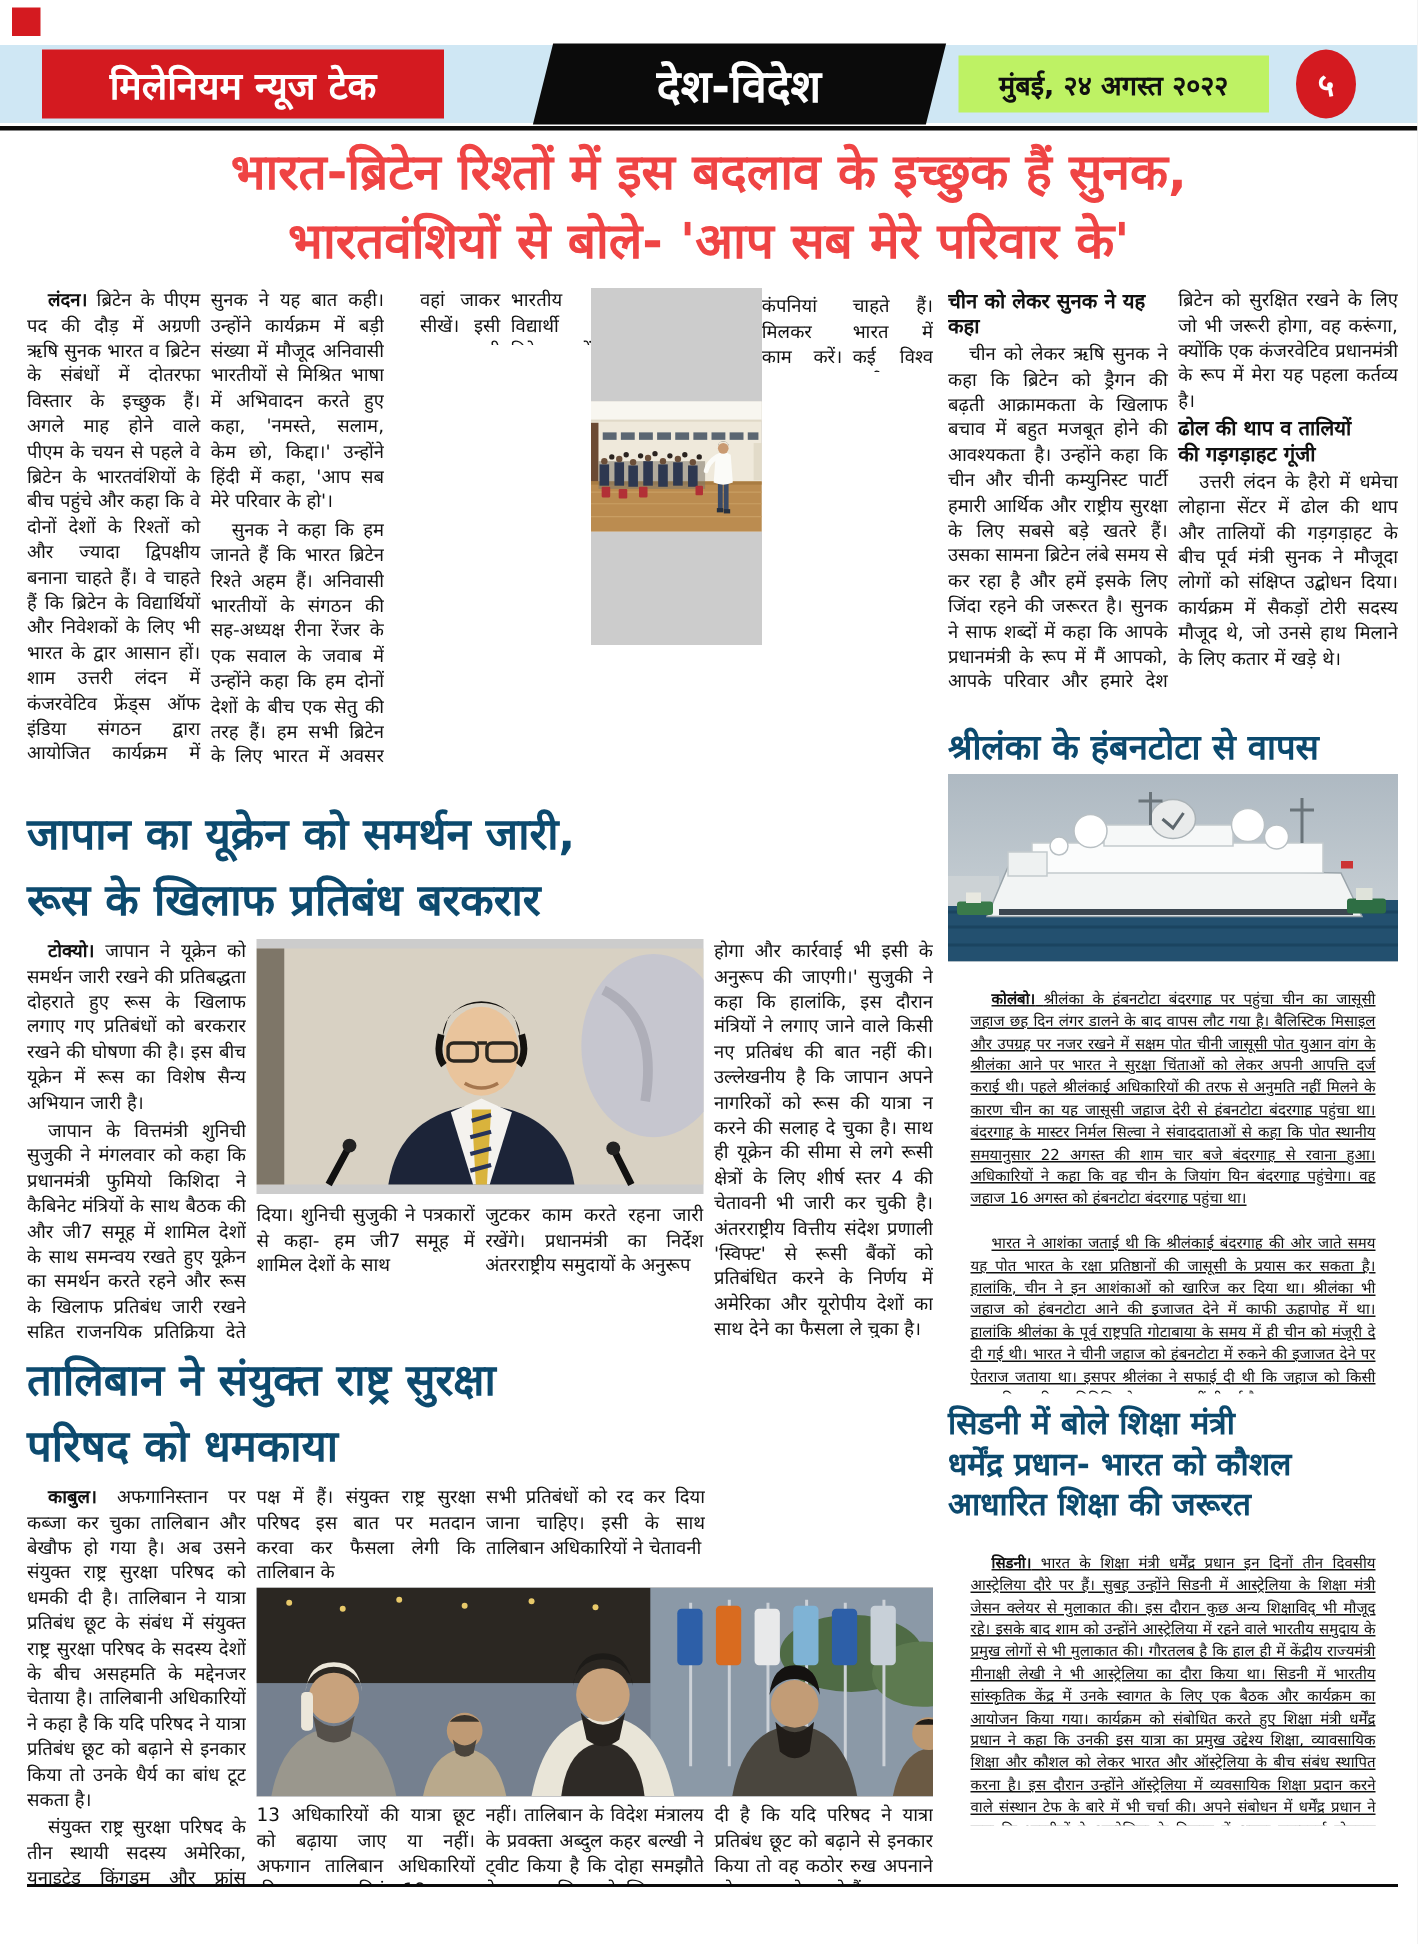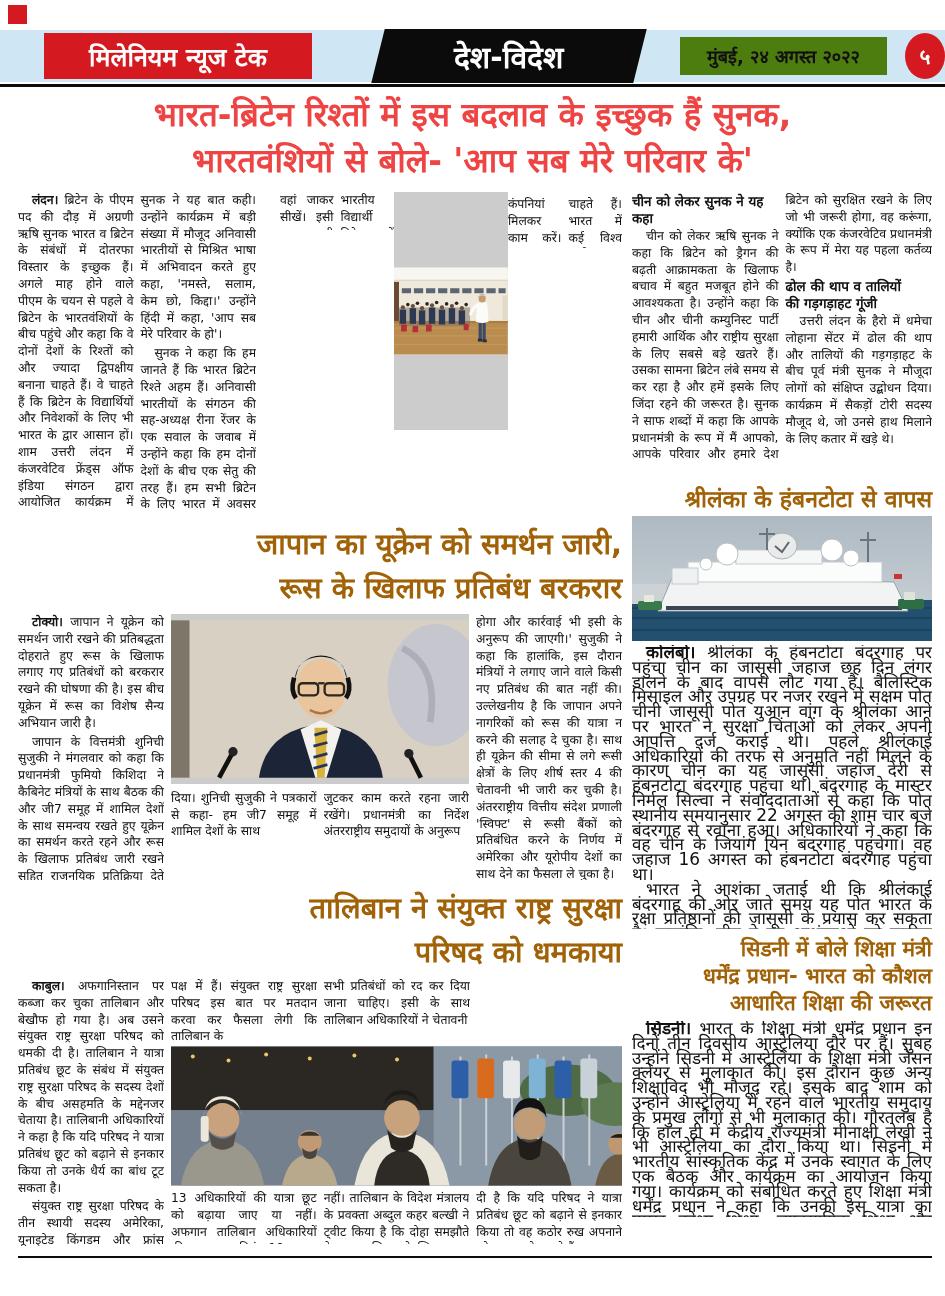--- a/index.html
+++ b/index.html
@@ -1,38 +1,38 @@
 <!DOCTYPE html>
 <html lang="hi"><head>
 <meta charset="utf-8">
 <style>
   html,body{margin:0;padding:0;background:#e9e9e9;}
   .page{position:relative;width:945px;height:1296px;margin:0 auto;background:#fff;
         font-family:"DejaVu Sans","Liberation Sans",sans-serif;color:#111;overflow:hidden;}
   
   .top-red-square{position:absolute;left:8px;top:5px;width:19px;height:19px;background:#d41a20;}
   .masthead{position:absolute;left:0;top:30px;width:945px;height:52px;background:#cfe7f4;
-            display:flex;align-items:center;justify-content:flex-end;}
+            display:flex;align-items:center;}
   .brand-box{margin-left:28px;width:268px;height:46px;background:#d41a20;display:flex;
              align-items:center;justify-content:center;}
   .brand-box span{color:#fff;font-weight:bold;font-size:25px;letter-spacing:0px;}
   .section-banner{margin-left:66px;width:262px;height:54px;background:#0b0b0b;
                   transform:skewX(-14deg);display:flex;align-items:center;justify-content:center;}
   .section-banner span{transform:skewX(14deg);color:#fff;font-weight:bold;font-size:30px;}
-  .date-box{margin-left:40px;width:207px;height:38px;background:#4d7c0f;display:flex;
+  .date-box{margin-left:15px;width:207px;height:38px;background:#bef264;display:flex;
             align-items:center;justify-content:center;}
   .date-box span{font-weight:bold;font-size:18px;color:#101010;}
   .page-badge{margin-left:18px;width:40px;height:46px;background:#d41a20;border-radius:50%;
               display:flex;align-items:center;justify-content:center;}
   .page-badge span{color:#fff;font-weight:bold;font-size:21px;}
   .masthead-rule{position:absolute;left:0;top:84px;width:945px;height:3px;background:#0b0b0b;}
   
   .main-headline{position:absolute;left:0;top:92px;width:945px;text-align:center;
                  font-weight:bold;font-size:33px;line-height:46px;color:#ef4444;}
-  .sec-headline{width:100%;text-align:right;font-weight:bold;color:#a16207;}
+  .sec-headline{width:100%;text-align:left;font-weight:bold;color:#0c4a6e;}
   .hl-lg{font-size:29px;line-height:44px;}
   .hl-md{font-size:23px;line-height:28px;}
   .hl-sm{font-size:21px;line-height:27px;}
   
   .content{position:absolute;left:18px;top:192px;width:914px;display:flex;gap:10px;}
   .region-left{width:604px;}
   .region-right{width:300px;}
   p.body, .flow p{font-size:12.3px;line-height:16.8px;text-align:justify;margin:0 0 2px 0;}
   .flow p{text-indent:14px;}
   .snippet{font-size:12.3px;line-height:16.8px;text-align:justify;overflow:hidden;}
@@ -48,21 +48,21 @@
   .jp-body{display:flex;gap:7px;height:266px;margin-top:4px;}
   .jp-col{width:146px;overflow:hidden;}
   .jp-mid{width:298px;display:flex;flex-direction:column;}
   
   .tb-body{display:flex;gap:7px;height:268px;margin-top:4px;}
   .tb-rest{width:451px;display:flex;flex-direction:column;}
   
   .china-box{height:286px;}
   .rr-article{margin-top:7px;}
   .rr-body{font-size:11.8px;line-height:14.8px;text-align:justify;overflow:hidden;}
-  .rr-body p{margin:0;text-indent:14px;font-size:17px;line-height:14.8px;}
+  .rr-body p{margin:15px;text-indent:14px;font-size:10px;line-height:14.8px;text-decoration:underline;}
   .bottom-rule{position:absolute;left:18px;top:1256px;width:914px;height:2px;background:#0b0b0b;}
 </style>
 </head>
 <body>
 
 <div class="page">
 
   <div class="top-red-square"></div>
   <header class="masthead">
     <div class="brand-box">
@@ -166,21 +166,21 @@
               <path d="M238 84 a10 10 0 0 1 20 0 l-2 -6 a10 8 0 0 0 -16 0 Z" fill="#241d18"></path>
             </g>
           </svg>
           <div class="mini-row" style="height:52px;overflow:hidden;margin-top:4px;">
             <div class="mini snippet">कंपनियां मिलकर काम करें। यह बड़ा बदलाव मैं दोनों देशों के रिश्तों में लाना चाहता हूं।' उल्लेखनीय है कि आम तौर पर</div>
             <div class="mini snippet">चाहते हैं। भारत में कई विश्व स्तरीय शिक्षा संस्थान हैं, जिनमें अध्ययन के लिए कई देशों के छात्र यहां आते हैं।</div>
           </div>
         </div>
       </section>
 
-      <section style="margin-top:0;">
+      <section style="margin-top:12px;">
         <div class="sec-headline hl-lg">
           <div>जापान का यूक्रेन को समर्थन जारी,</div>
           <div>रूस के खिलाफ प्रतिबंध बरकरार</div>
         </div>
         <div class="jp-body">
           <div class="jp-col flow">
             <p><b>टोक्यो।</b> <span>जापान ने यूक्रेन को समर्थन जारी रखने की प्रतिबद्धता दोहराते हुए रूस के खिलाफ लगाए गए प्रतिबंधों को बरकरार रखने की घोषणा की है। इस बीच यूक्रेन में रूस का विशेष सैन्य अभियान जारी है।</span></p>
             <p>जापान के वित्तमंत्री शुनिची सुजुकी ने मंगलवार को कहा कि प्रधानमंत्री फुमियो किशिदा ने कैबिनेट मंत्रियों के साथ बैठक की और जी7 समूह में शामिल देशों के साथ समन्वय रखते हुए यूक्रेन का समर्थन करते रहने और रूस के खिलाफ प्रतिबंध जारी रखने सहित राजनयिक प्रतिक्रिया देते रहने का निर्देश</p>
           </div>
           <div class="jp-mid">

